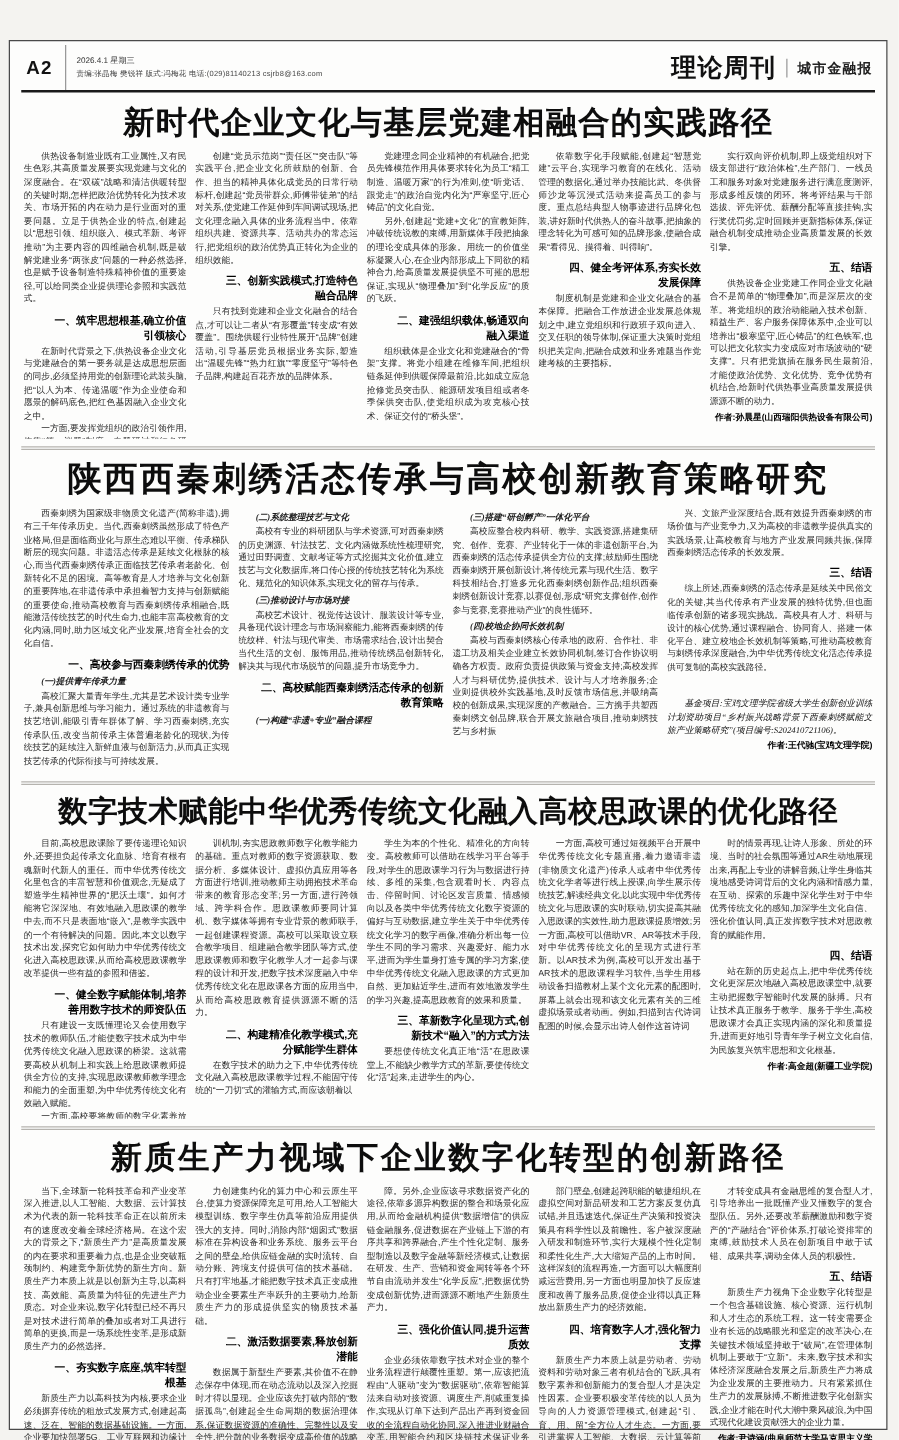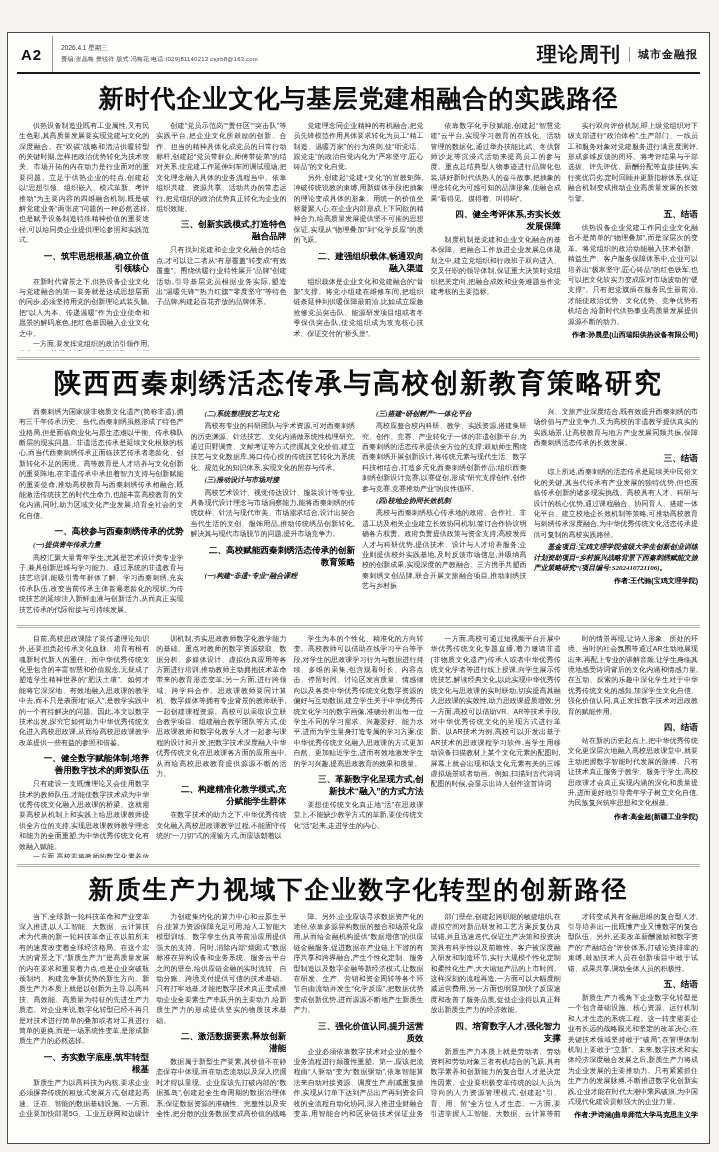--- a/index.html
+++ b/index.html
@@ -57,21 +57,21 @@
   .blk.h2{
     font-weight:bold;font-size:8.6px;line-height:12px;color:#000;
     text-indent:2em;margin:4px 0 3px 0;text-align:right;
   }
   .blk.h3{
     font-family:"Liberation Serif","DejaVu Serif",serif;font-style:italic;
     font-weight:600;text-indent:2em;margin:2px 0;color:#1c1c1c;
   }
   .blk.fund{
     font-family:"Liberation Serif","DejaVu Serif",serif;font-style:italic;
-    font-weight:700;text-indent:2em;margin-top:2px;color:#111;
+    font-weight:400;text-indent:2em;margin-top:18px;color:#111;
   }
   .blk.author{
     font-weight:bold;text-align:right;margin-top:3px;color:#000;text-indent:0;
   }
 </style>
 </head>
 <body>
 
 <div class="frame">
 
@@ -147,20 +147,21 @@
           <div class="col">
             <div class="blk p">兴、文旅产业深度结合,既有效提升西秦刺绣的市场价值与产业竞争力,又为高校的非遗教学提供真实的实践场景,让高校教育与地方产业发展同频共振,保障西秦刺绣活态传承的长效发展。</div>
             <div class="blk h2">三、结语</div>
             <div class="blk p">综上所述,西秦刺绣的活态传承是延续关中民俗文化的关键,其当代传承有产业发展的独特优势,但也面临传承创新的诸多现实挑战。高校具有人才、科研与设计的核心优势,通过课程融合、协同育人、搭建一体化平台、建立校地企长效机制等策略,可推动高校教育与刺绣传承深度融合,为中华优秀传统文化活态传承提供可复制的高校实践路径。</div>
             <div class="blk fund">基金项目:宝鸡文理学院省级大学生创新创业训练计划资助项目“乡村振兴战略背景下西秦刺绣赋能文旅产业策略研究”(项目编号:S202410721106)。</div>
             <div class="blk author">作者:王代驰(宝鸡文理学院)</div>
           </div>
         </div>
       </section>
       <section class="article">
+        <div class="article-title">数字技术赋能中华优秀传统文化融入高校思政课的优化路径</div>
         <div class="article-body">
           <div class="col">
             <div class="blk p">目前,高校思政课除了要传递理论知识外,还要担负起传承文化血脉、培育有根有魂新时代新人的重任。而中华优秀传统文化里包含的丰富智慧和价值观念,无疑成了塑造学生精神世界的“肥沃土壤”。如何才能将它深深地、有效地融入思政课的教学中去,而不只是表面地“嵌入”,是教学实践中的一个有待解决的问题。因此,本文以数字技术出发,探究它如何助力中华优秀传统文化进入高校思政课,从而给高校思政课教学改革提供一些有益的参照和借鉴。</div>
             <div class="blk h2">一、健全数字赋能体制,培养善用数字技术的师资队伍</div>
             <div class="blk p">只有建设一支既懂理论又会使用数字技术的教师队伍,才能使数字技术成为中华优秀传统文化融入思政课的桥梁。这就需要高校从机制上和实践上给思政课教师提供全方位的支持,实现思政课教师教学理念和能力的全面重塑,为中华优秀传统文化有效融入赋能。</div>
             <div class="blk p">一方面,高校要将教师的数字化素养放在首位。着力健全常态化的数字教育培</div>
           </div>
           <div class="col">
             <div class="blk p">训机制,夯实思政教师数字化教学能力的基础。重点对教师的数字资源获取、数据分析、多媒体设计、虚拟仿真应用等各方面进行培训,推动教师主动拥抱技术革命带来的教育形态变革;另一方面,进行跨领域、跨学科合作。思政课教师要同计算机、数字媒体等拥有专业背景的教师联手,一起创建课程资源。高校可以采取设立联合教学项目、组建融合教学团队等方式,使思政课教师和数字化教学人才一起参与课程的设计和开发,把数字技术深度融入中华优秀传统文化在思政课各方面的应用当中,从而给高校思政教育提供源源不断的活力。</div>
             <div class="blk h2">二、构建精准化教学模式,充分赋能学生群体</div>

